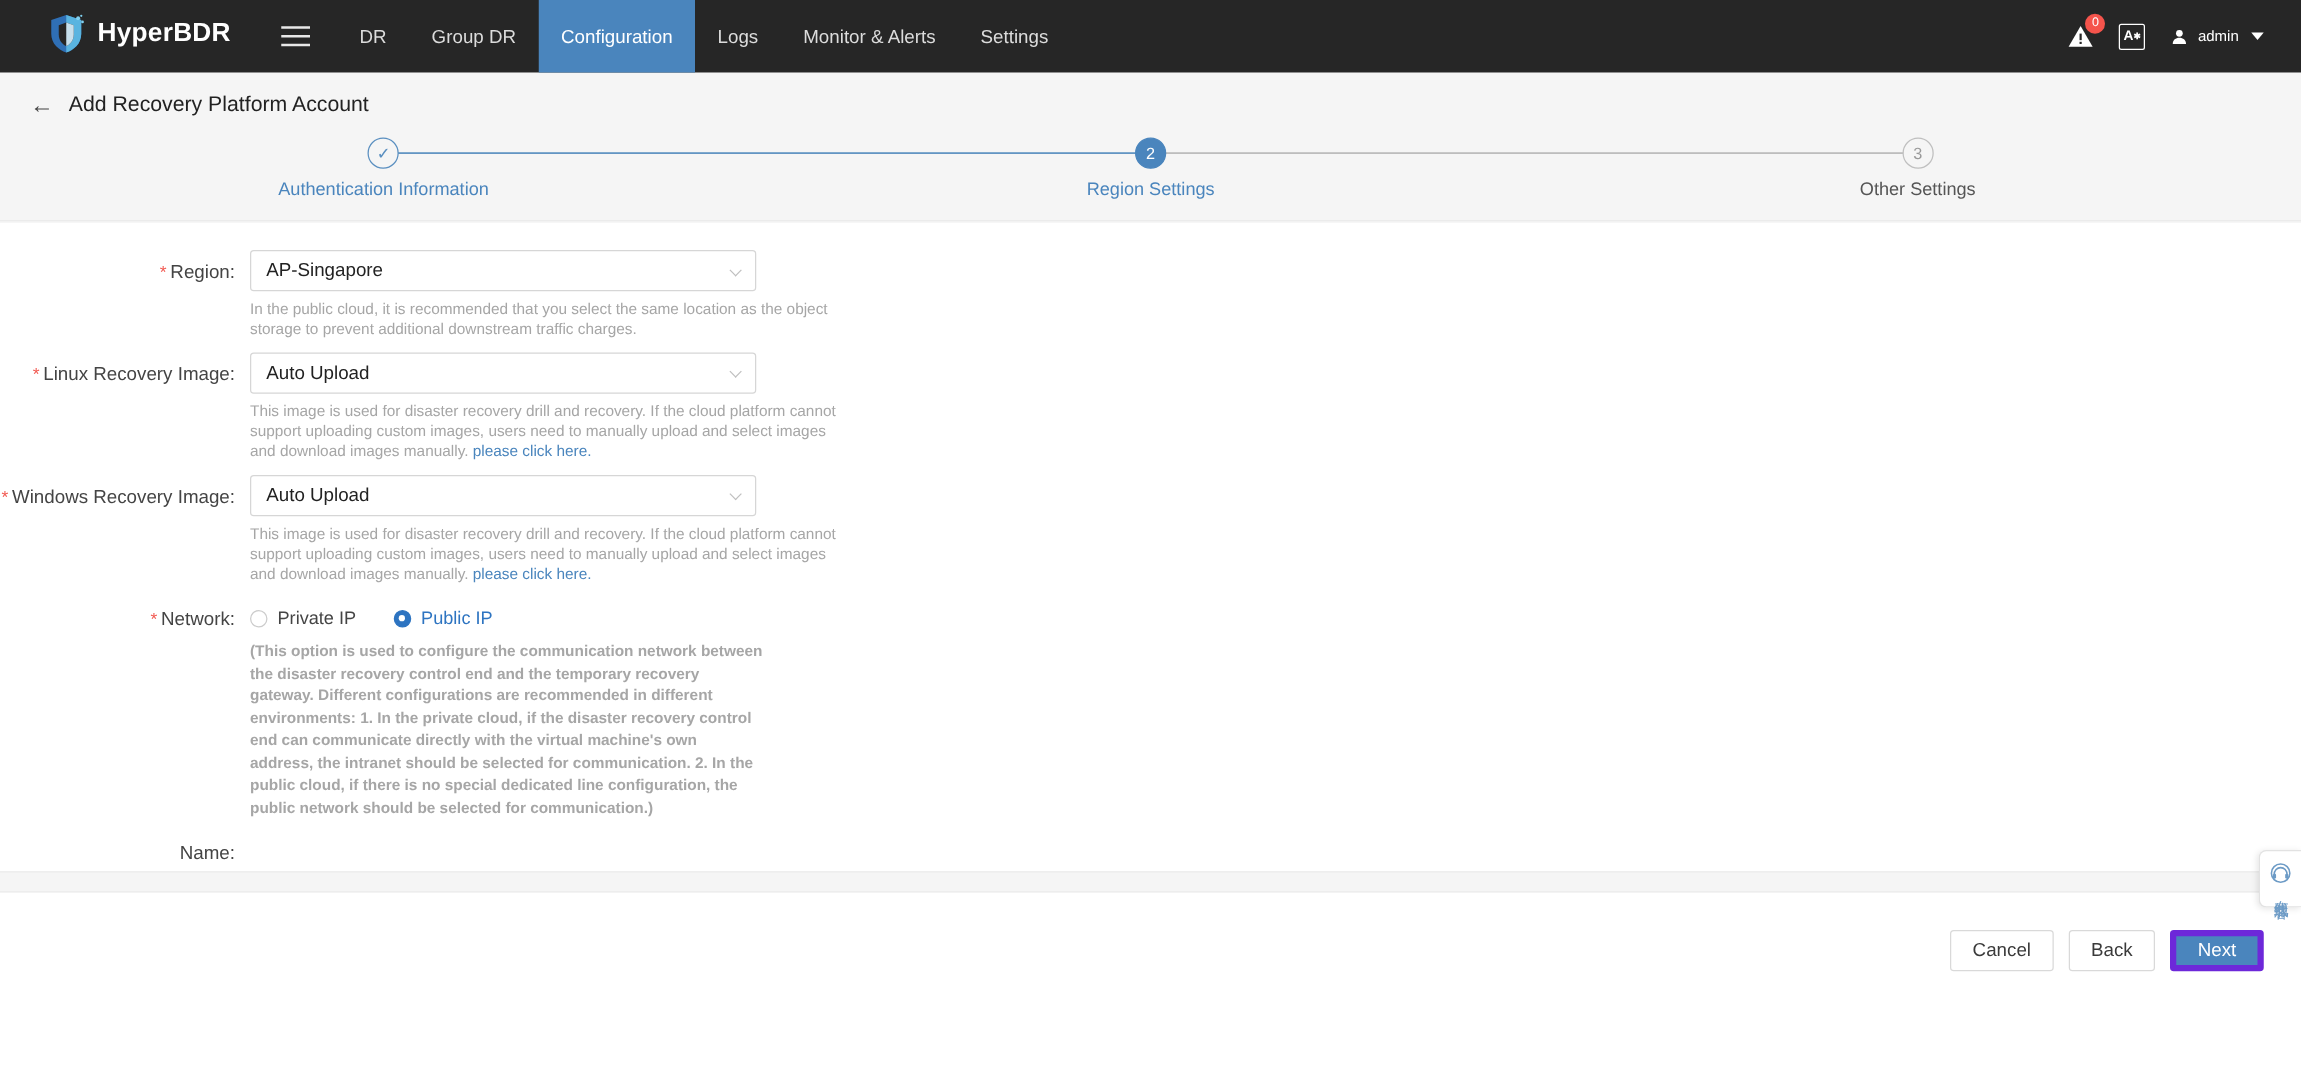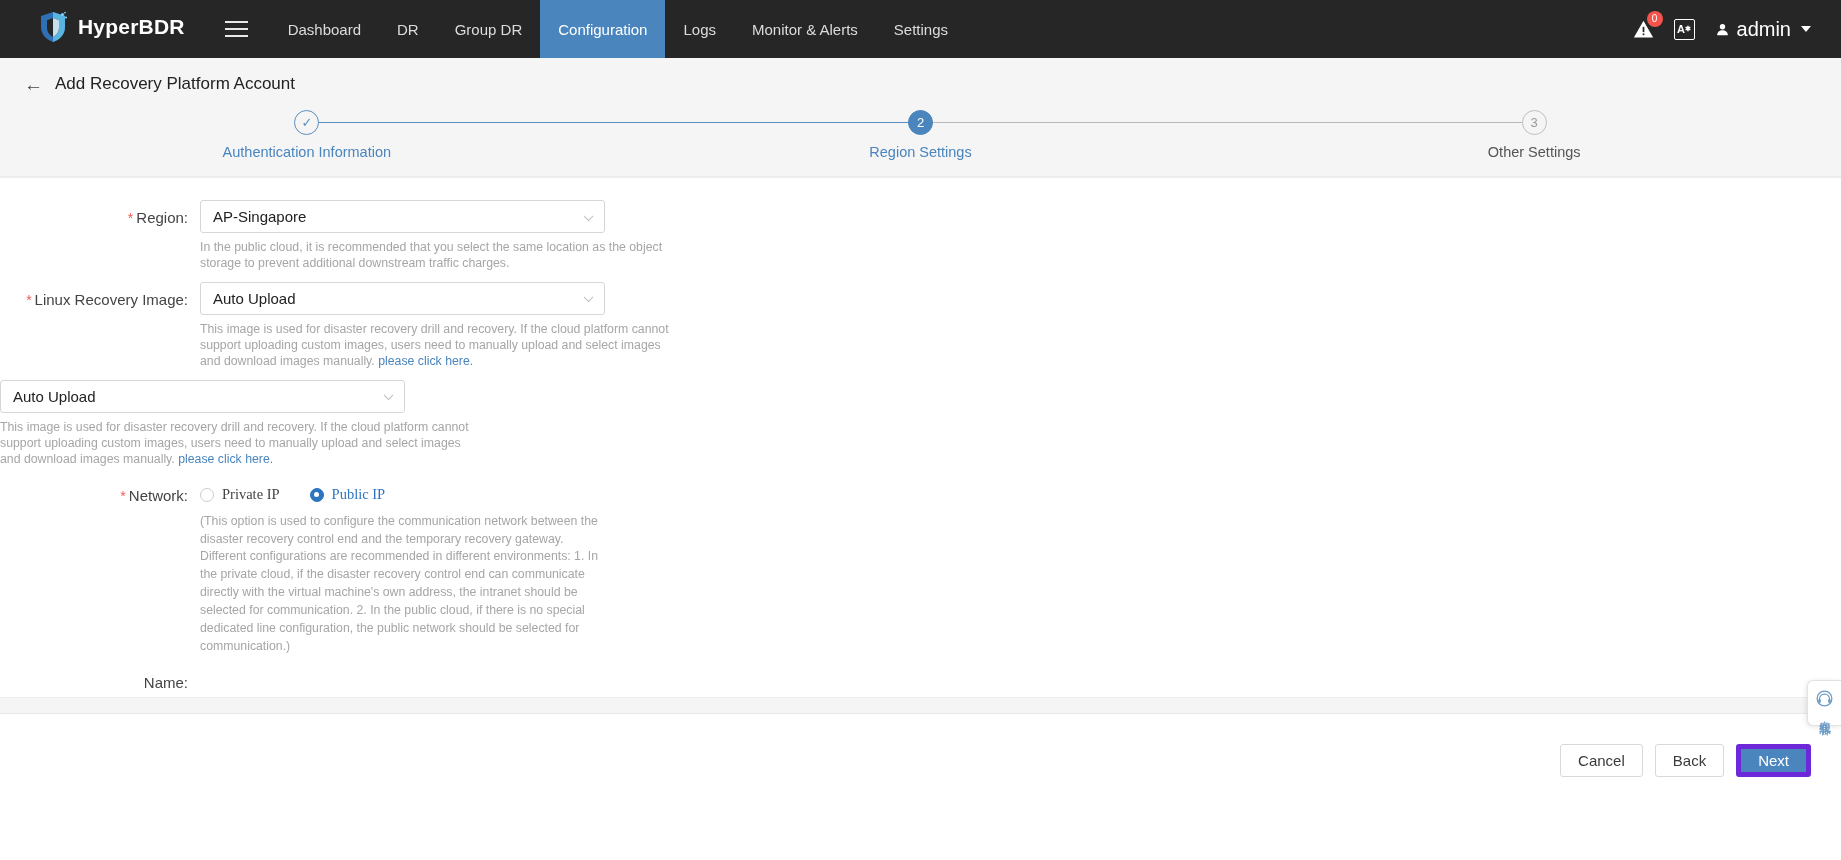--- a/index.html
+++ b/index.html
@@ -57,21 +57,21 @@
     position:absolute; top:-8px; right:-9px;
     background:#f5544c; color:#fff; font-size:10px; line-height:15px;
     min-width:16px; height:16px; border-radius:8px; text-align:center;
     padding: 0 3px; font-family:"Liberation Sans", sans-serif;
   }
   .lang-icon {
     width:21px; height:21px; border:1.6px solid #fff; border-radius:2px;
     color:#fff; font-size:11px; font-weight:bold; display:flex;
     align-items:center; justify-content:center; cursor:pointer;
   }
-  .user-wrap { display:flex; align-items:center; gap:7px; color:#fff; font-size:20px; cursor:pointer;}
+  .user-wrap { display:flex; align-items:center; gap:7px; color:#fff; font-size:12px; cursor:pointer;}
   .caret-down {
     width:0;height:0;border-left:5px solid transparent;border-right:5px solid transparent;
     border-top:6px solid #fff; margin-left:3px;
   }
 
   
   .page-head {
     background: #f5f5f5;
     padding: 16px 0 0 0;
     border-bottom: 1px solid #ebebeb;
@@ -140,33 +140,33 @@
     width:7px; height:7px; border-right:1.4px solid #bfbfbf; border-bottom:1.4px solid #bfbfbf;
   }
   .text-input { cursor:text; }
   .helper {
     font-size: 12.3px; color:#a6a6a6; line-height: 1.33;
     margin-top: 6px; margin-bottom: 8px;
     width: 478px;
   }
   .helper a { color:#4a85bd; text-decoration:none; }
   .radio-row { display:flex; align-items:center; gap: 0; padding-top: 8px; height:26px; }
-  .radio-item { display:flex; align-items:center; gap:8px; cursor:pointer; margin-right: 30px; font-family: Liberation Serif, serif; }
+  .radio-item { display:flex; align-items:center; gap:8px; cursor:pointer; margin-right: 30px; }
   .radio-circle {
     width: 14px; height:14px; border-radius:50%;
     border:1.3px solid #ccc; background:#fff;
     display:flex; align-items:center; justify-content:center;
   }
   .radio-item.sel .radio-circle { border-color:#2d74c1; background:#2d74c1; }
   .radio-item.sel .radio-circle::after {
     content:''; width:5px; height:5px; border-radius:50%; background:#fff; display:block;
   }
   .radio-label { font-size: 14.5px; color:#444; }
   .radio-item.sel .radio-label { color:#2d74c1; }
-  .helper-long { width: 410px; line-height: 1.45; margin-top: 9px; }
+  .helper-long { width: 410px; line-height: 1.45; margin-top: 9px; font-weight: bold; }
 
   
   .footer {
     position:absolute; left:0; right:0; bottom:0; height: 64px;
     background:#fff; border-top:1px solid #e8e8e8;
     display:flex; align-items:flex-end; justify-content:flex-end;
     padding-right: 30px; gap: 12px;
   }
   .btn {
     height: 33px; min-width: 66px; padding: 0 17px;
@@ -217,21 +217,20 @@
     <span class="brand-name">HyperBDR</span>
   </div>
 
   <div class="hamburger">
     <span></span>
     <span></span>
     <span></span>
   </div>
 
   <div class="nav">
-    <div class="nav-item">Dashboard</div>
     <div class="nav-item">DR</div>
     <div class="nav-item">Group DR</div>
     <div class="nav-item active">Configuration</div>
     <div class="nav-item">Logs</div>
     <div class="nav-item">Monitor &amp; Alerts</div>
     <div class="nav-item">Settings</div>
   </div>
 
   <div class="topbar-right">
     <div class="alert-wrap">
@@ -317,20 +316,23 @@
         <span>Auto Upload</span>
         <span class="chev"></span>
       </div>
       <div class="helper">
         <span>This image is used for disaster recovery drill and recovery. If the cloud platform cannot support uploading custom images, users need to manually upload and select images and download images manually. </span><a href="#">please click here.</a>
       </div>
     </div>
   </div>
 
   <div class="form-row">
+    <div class="form-label">
+      <span class="req">*</span><span>Windows Recovery Image:</span>
+    </div>
     <div class="field-col">
       <div class="select-box">
         <span>Auto Upload</span>
         <span class="chev"></span>
       </div>
       <div class="helper">
         <span>This image is used for disaster recovery drill and recovery. If the cloud platform cannot support uploading custom images, users need to manually upload and select images and download images manually. </span><a href="#">please click here.</a>
       </div>
     </div>
   </div>

